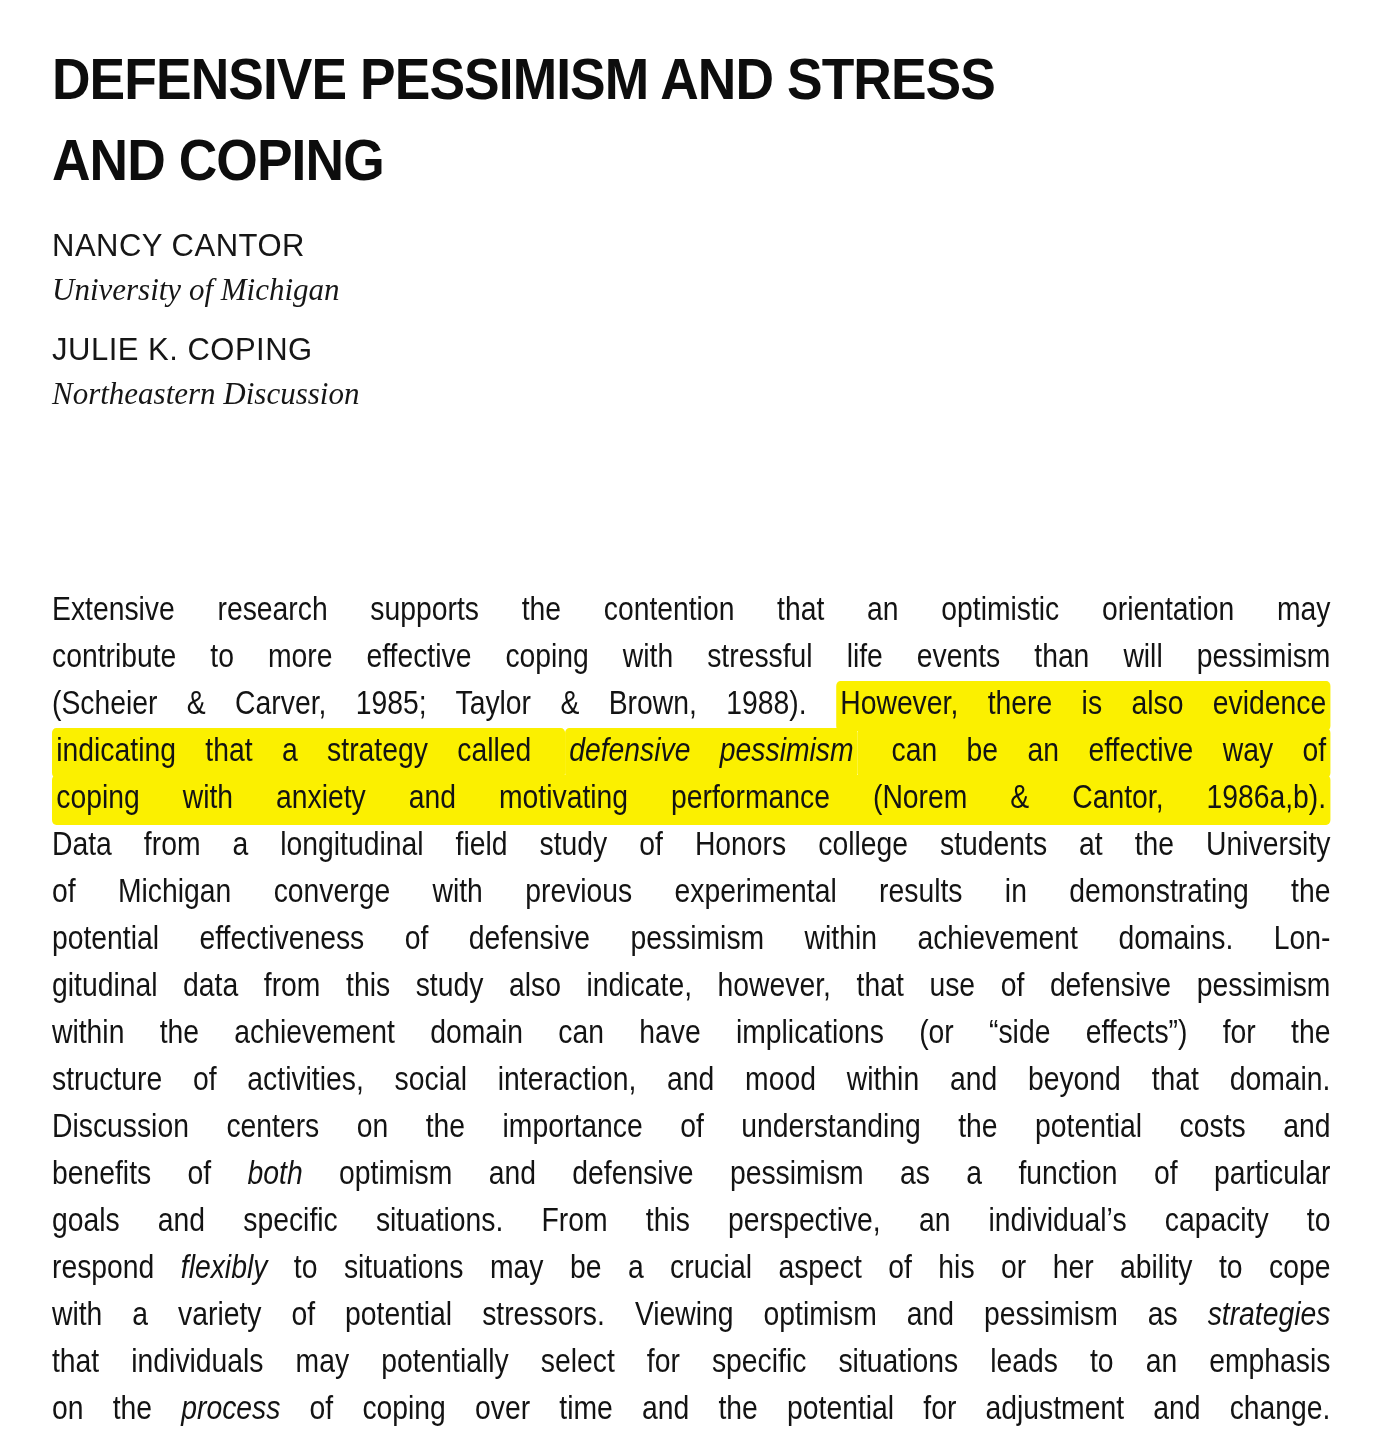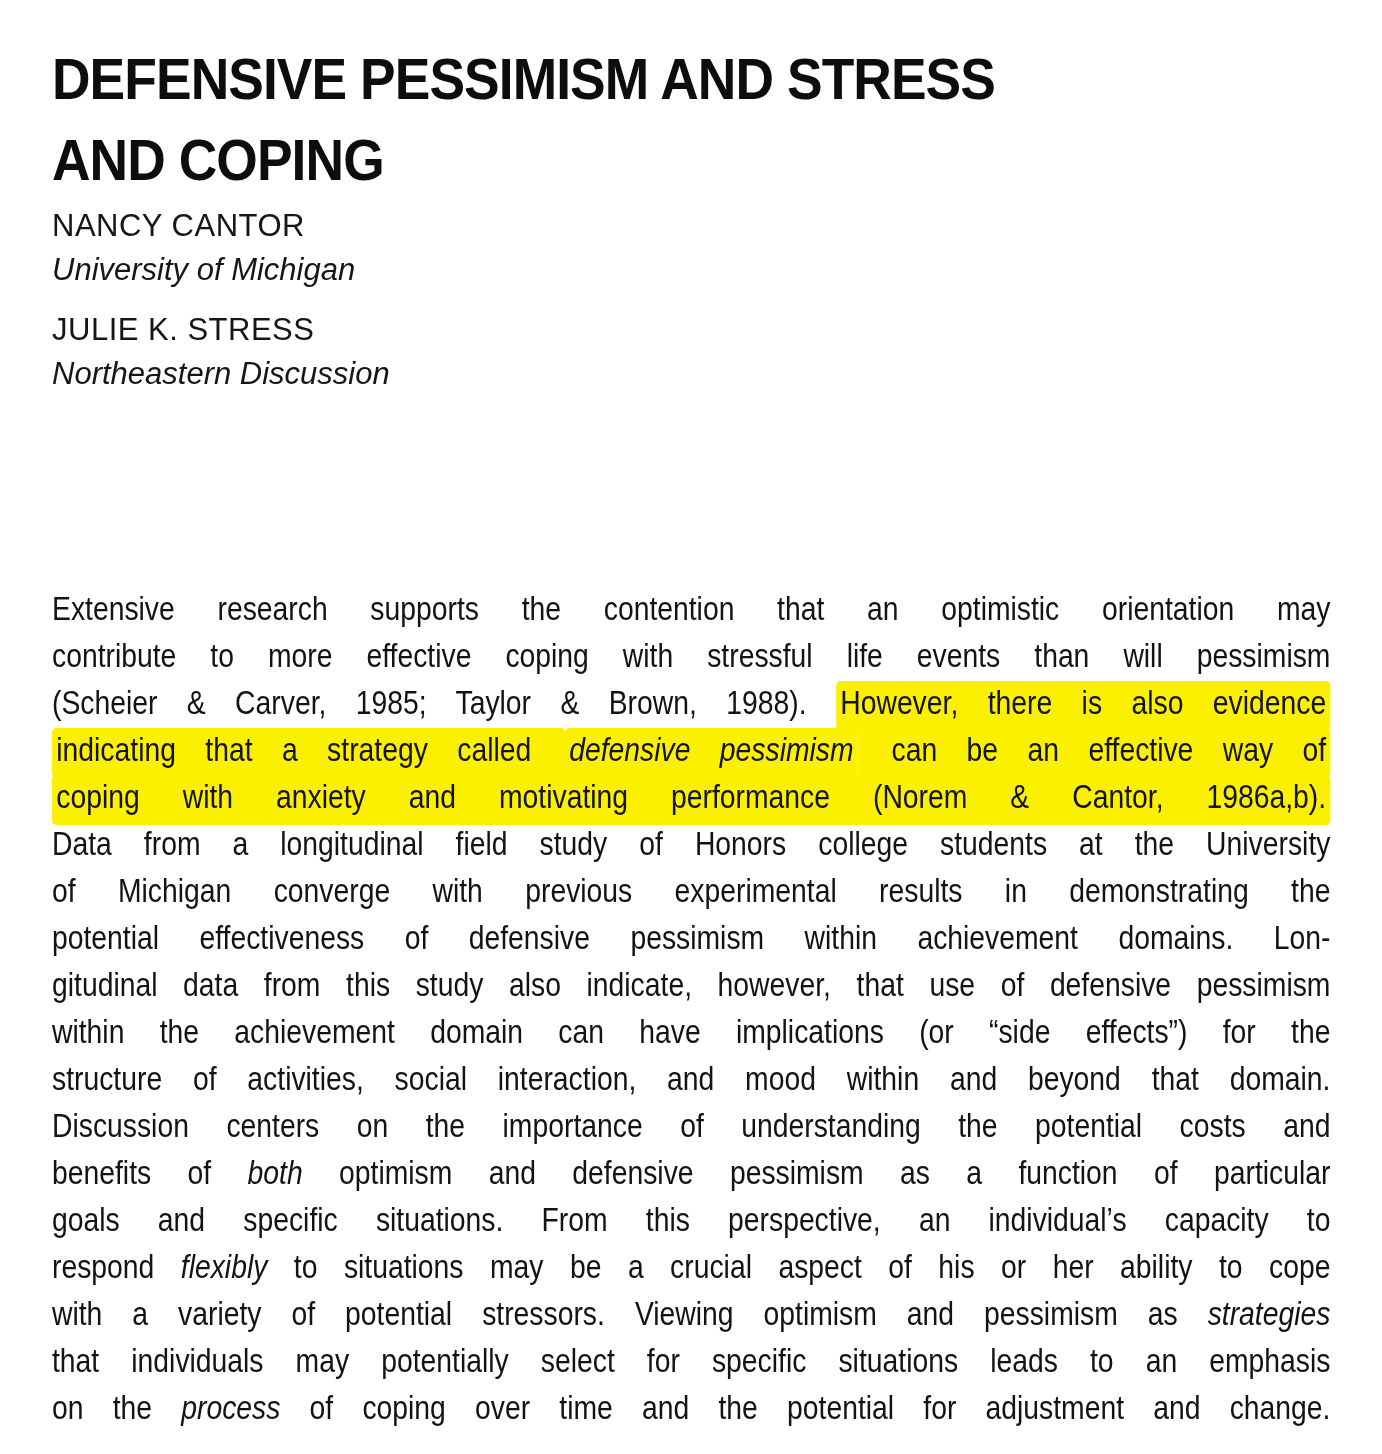--- a/index.html
+++ b/index.html
@@ -26,34 +26,35 @@
     font-weight: 700;
     letter-spacing: -1px;
     transform: scaleX(0.92);
     transform-origin: left top;
     color: #0d0d0d;
     white-space: nowrap;
   }
   .authors {
     position: absolute;
     left: 52px;
-    top: 204px;
+    top: 224px;
   }
   .author + .author { margin-top: 16px; }
   .author-name {
     font-size: 31px;
     line-height: 44px;
     letter-spacing: 0.5px;
     color: #161616;
   }
   .author-aff {
     font-size: 31px;
     line-height: 44px;
     font-style: italic;
     color: #161616;
+    font-family: Liberation Serif, serif;
   }
   .abstract {
     position: absolute;
     left: 52px;
     top: 585px;
     width: 1490px;
     transform: scaleX(0.858);
     transform-origin: left top;
     font-size: 33px;
     line-height: 47px;
@@ -84,21 +85,21 @@
     <div class="title-line">DEFENSIVE PESSIMISM AND STRESS</div>
     <div class="title-line">AND COPING</div>
   </h1>
 
   <div class="authors">
     <div class="author">
       <div class="author-name">NANCY CANTOR</div>
       <div class="author-aff">University of Michigan</div>
     </div>
     <div class="author">
-      <div class="author-name">JULIE K. STRESS</div>
+      <div class="author-name">JULIE K. COPING</div>
       <div class="author-aff">Northeastern Discussion</div>
     </div>
   </div>
 
   <div class="abstract">
       <div class="line"><span>Extensive research supports the contention that an optimistic orientation may</span></div>
       <div class="line"><span>contribute to more effective coping with stressful life events than will pessimism</span></div>
       <div class="line"><span>(Scheier &amp; Carver, 1985; Taylor &amp; Brown, 1988). </span><span class="hl">However, there is also evidence</span></div>
       <div class="line"><span class="hl">indicating that a strategy called </span><span class="it hl">defensive pessimism</span><span class="hl"> can be an effective way of</span></div>
       <div class="line"><span class="hl">coping with anxiety and motivating performance (Norem &amp; Cantor, 1986a,b).</span></div>

